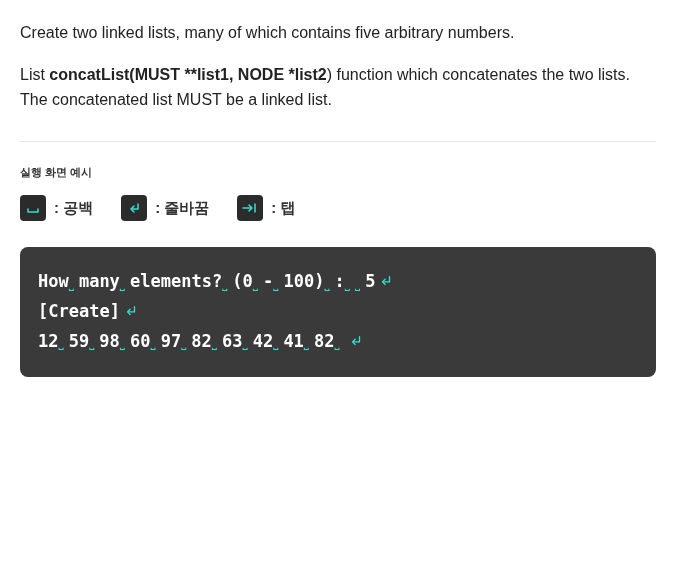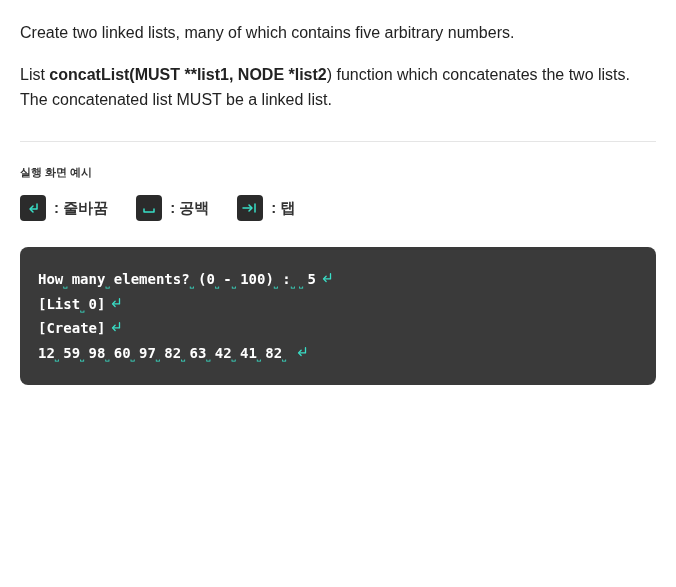--- a/index.html
+++ b/index.html
@@ -49,21 +49,21 @@
     align-items: center;
     justify-content: center;
     color: #39e0c8;
     position: relative;
   }
   .terminal {
     background: #3a3a3a;
     border-radius: 8px;
     padding: 20px 18px;
     font-family: "Consolas", "Menlo", monospace;
-    font-size: 14px;
+    font-size: 17px;
     font-weight: 700;
     line-height: 1.75;
     color: #fff;
   }
   .term-line {
     white-space: nowrap;
   }
   .ws-space {
     display: inline-block;
     vertical-align: baseline;
@@ -98,55 +98,51 @@
 </div>
 
 <hr class="divider">
 
 <div class="section-title">실행 화면 예시</div>
 
 <div class="legend">
   <div class="legend-item">
     <span class="icon-box">
       <svg width="16" height="16" viewBox="0 0 16 16">
+          <path d="M3 9 v3 h10 v-3" stroke="#39e0c8" stroke-width="1.5" fill="none" stroke-linecap="round" stroke-linejoin="round"></path>
+        </svg>
+    </span>
+    <span>: 공백</span>
+  </div>
+  <div class="legend-item">
+    <span class="icon-box">
+      <svg width="16" height="16" viewBox="0 0 16 16">
           <path d="M12 4 v5 h-6" stroke="#39e0c8" stroke-width="1.5" fill="none" stroke-linecap="round" stroke-linejoin="round"></path>
           <path d="M8 6 l-3 3 l3 3" stroke="#39e0c8" stroke-width="1.5" fill="none" stroke-linecap="round" stroke-linejoin="round"></path>
         </svg>
     </span>
     <span>: 줄바꿈</span>
-  </div>
-  <div class="legend-item">
-    <span class="icon-box">
-      <svg width="16" height="16" viewBox="0 0 16 16">
-          <path d="M3 9 v3 h10 v-3" stroke="#39e0c8" stroke-width="1.5" fill="none" stroke-linecap="round" stroke-linejoin="round"></path>
-        </svg>
-    </span>
-    <span>: 공백</span>
   </div>
   <div class="legend-item">
     <span class="icon-box">
       <svg width="18" height="16" viewBox="0 0 18 16">
           <path d="M2 8 h8" stroke="#39e0c8" stroke-width="1.5" fill="none" stroke-linecap="round"></path>
           <path d="M8 5 l3 3 l-3 3" stroke="#39e0c8" stroke-width="1.5" fill="none" stroke-linecap="round" stroke-linejoin="round"></path>
           <path d="M14 4 v8" stroke="#39e0c8" stroke-width="1.5" fill="none" stroke-linecap="round"></path>
         </svg>
     </span>
     <span>: 탭</span>
   </div>
 </div>
 
 <div class="terminal" id="terminal">
     <div class="term-line"><span>How</span><span class="ws-space"></span><span>many</span><span class="ws-space"></span><span>elements?</span><span class="ws-space"></span><span>(0</span><span class="ws-space"></span><span>-</span><span class="ws-space"></span><span>100)</span><span class="ws-space"></span><span>:</span><span class="ws-space"></span><span class="ws-space"></span><span>5</span><span class="ws-nl"><svg width="14" height="14" viewBox="0 0 16 16" style="vertical-align:-1px">
           <path d="M12 3 v6 h-7" stroke="#39e0c8" stroke-width="1.5" fill="none" stroke-linecap="round" stroke-linejoin="round"></path>
           <path d="M7 6 l-3 3 l3 3" stroke="#39e0c8" stroke-width="1.5" fill="none" stroke-linecap="round" stroke-linejoin="round"></path>
         </svg></span></div>
-    <div class="term-line"><span>[List</span><span class="ws-space"></span><span>0]</span><span class="ws-nl"><svg width="14" height="14" viewBox="0 0 16 16" style="vertical-align:-1px">
-          <path d="M12 3 v6 h-7" stroke="#39e0c8" stroke-width="1.5" fill="none" stroke-linecap="round" stroke-linejoin="round"></path>
-          <path d="M7 6 l-3 3 l3 3" stroke="#39e0c8" stroke-width="1.5" fill="none" stroke-linecap="round" stroke-linejoin="round"></path>
-        </svg></span></div>
     <div class="term-line"><span>[Create]</span><span class="ws-nl"><svg width="14" height="14" viewBox="0 0 16 16" style="vertical-align:-1px">
           <path d="M12 3 v6 h-7" stroke="#39e0c8" stroke-width="1.5" fill="none" stroke-linecap="round" stroke-linejoin="round"></path>
           <path d="M7 6 l-3 3 l3 3" stroke="#39e0c8" stroke-width="1.5" fill="none" stroke-linecap="round" stroke-linejoin="round"></path>
         </svg></span></div>
     <div class="term-line"><span>12</span><span class="ws-space"></span><span>59</span><span class="ws-space"></span><span>98</span><span class="ws-space"></span><span>60</span><span class="ws-space"></span><span>97</span><span class="ws-space"></span><span>82</span><span class="ws-space"></span><span>63</span><span class="ws-space"></span><span>42</span><span class="ws-space"></span><span>41</span><span class="ws-space"></span><span>82</span><span class="ws-space"></span><span class="ws-nl"><svg width="14" height="14" viewBox="0 0 16 16" style="vertical-align:-1px">
           <path d="M12 3 v6 h-7" stroke="#39e0c8" stroke-width="1.5" fill="none" stroke-linecap="round" stroke-linejoin="round"></path>
           <path d="M7 6 l-3 3 l3 3" stroke="#39e0c8" stroke-width="1.5" fill="none" stroke-linecap="round" stroke-linejoin="round"></path>
         </svg></span></div>
   </div>
 

